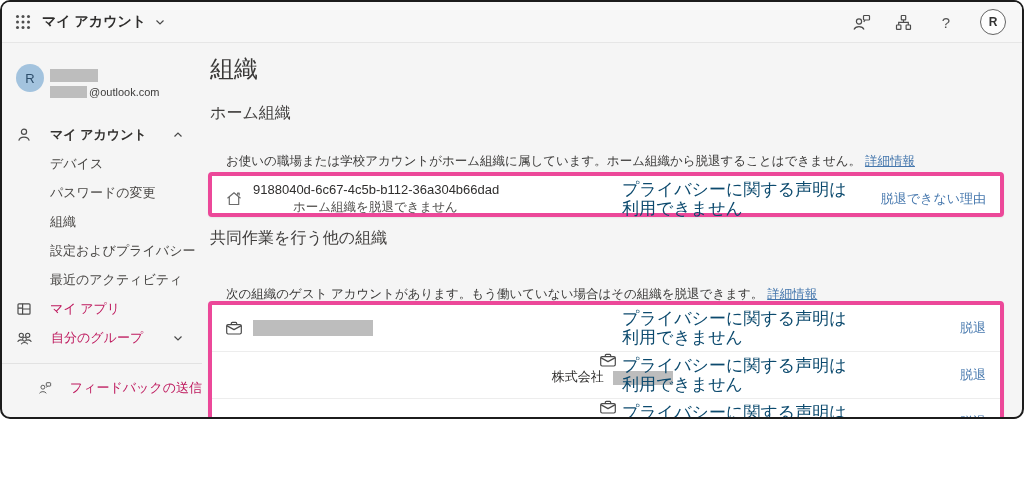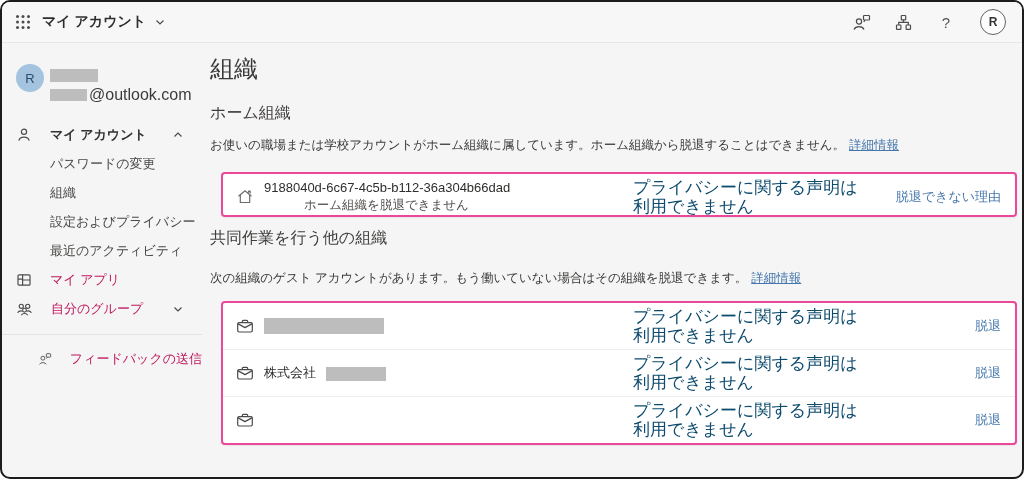--- a/index.html
+++ b/index.html
@@ -1,17 +1,17 @@
 <!DOCTYPE html>
 <html><head>
 <meta charset="utf-8">
 <style>
   html,body{margin:0;padding:0;background:#ffffff;}
   body{font-family:"Liberation Sans","DejaVu Sans",sans-serif;-webkit-font-smoothing:antialiased;}
-  .window{position:relative;width:1024px;height:479px;box-sizing:border-box;
+  .window{position:relative;width:1024px;height:419px;box-sizing:border-box;
     border:2px solid #1c1c1c;border-radius:10px;background:#f5f5f5;overflow:hidden;}
 
   
   .topbar{position:absolute;top:0;left:0;right:0;height:40px;background:#f7f7f7;
     border-bottom:1px solid #e6e6e6;display:flex;align-items:center;}
   .waffle-btn{width:34px;height:40px;display:flex;align-items:center;justify-content:center;
     background:none;border:none;cursor:pointer;margin-left:4px;}
   .app-title{display:flex;align-items:center;gap:8px;font-size:14px;font-weight:700;
     color:#2e2d2c;cursor:pointer;margin-left:2px;}
   .topbar-right{margin-left:auto;display:flex;align-items:center;gap:24px;padding-right:16px;}
@@ -23,51 +23,51 @@
 
   
   .sidebar{position:absolute;top:41px;left:0;width:200px;bottom:0;}
   .user{position:absolute;top:21px;left:14px;display:flex;gap:6px;}
   .user-avatar{width:28px;height:28px;border-radius:50%;background:#a3c3de;color:#2c4d6b;
     font-size:13px;font-weight:400;display:flex;align-items:center;justify-content:center;flex:0 0 auto;}
   .user-lines{padding-top:5px;}
   .redact{background:#bdbdbd;display:inline-block;vertical-align:middle;}
   .r-name{width:48px;height:13px;display:block;margin-bottom:4px;}
   .r-email{width:37px;height:12px;margin-right:2px;}
-  .email-line{font-size:16px;color:#3d3c3b;display:flex;align-items:center;}
+  .email-line{font-size:11px;color:#3d3c3b;display:flex;align-items:center;}
   .nav{position:absolute;top:77px;left:0;right:0;}
   .nav-row{height:29px;display:flex;align-items:center;padding-left:14px;gap:18px;cursor:pointer;
     font-size:13px;color:#494745;}
   .nav-row .lbl{white-space:nowrap;}
   .nav-top{font-size:13px;color:#33312f;font-weight:700;}
   .nav-top-plain{font-size:13px;color:#be185d;}
   .nav-sub{padding-left:48px;}
   .nav-active{font-weight:700;color:#1f1e1d;}
   .nav-chev{margin-left:auto;padding-right:18px;display:flex;align-items:center;}
   .side-divider{margin:11px 0 0 0;border:none;border-top:1px solid #e2e2e2;}
   .feedback-row{margin-top:9px;padding-left:36px;}
 
   
   .page-title{position:absolute;left:208px;top:51px;font-size:24px;font-weight:400;color:#3a3938;margin:0;}
   .sec-h{position:absolute;left:208px;font-size:16px;font-weight:400;color:#403e3d;margin:0;}
   .sec-h.home{top:101px;}
   .sec-h.other{top:226px;}
-  .sec-p{position:absolute;left:208px;font-size:12.5px;color:#3b3a39;margin:0;}
+  .sec-p{position:absolute;left:208px;font-size:12.5px;color:#3b3a39;margin:16px;}
   .sec-p.home{top:135px;}
   .sec-p.other{top:268px;}
   a.link{color:#4577ad;text-decoration:underline;cursor:pointer;margin-left:4px;}
   a.action{color:#4577ad;text-decoration:none;cursor:pointer;font-size:13px;white-space:nowrap;}
 
-  .card{position:absolute;left:219px;width:796px;background:#fff;border:2px solid #ec4899;
+  .card{position:absolute;left:206px;width:796px;background:#fff;border:4px solid #ec4899;
     border-radius:4px;box-shadow:0 1px 2px rgba(0,0,0,0.06);box-sizing:border-box;}
   .home-card{top:170px;height:45px;}
   .org-list{top:299px;}
   .row{position:relative;height:45px;display:flex;align-items:center;padding-left:13px;}
   .org-list .row{height:46px;}
-  .org-list .row + .row{border-top:1px solid #ededed;}
+  .org-list .row + .row{border-top:1px solid #ededed;flex-direction:column;}
   .row-icon{flex:0 0 auto;margin-right:10px;display:flex;align-items:center;}
   .row-main{font-size:13px;color:#2f2e2d;}
   .row-main .sub{font-size:12.5px;color:#504e4c;margin-top:2px;margin-left:40px;}
   .r-org1{width:120px;height:16px;}
   .r-org2{width:60px;height:14px;margin-left:6px;}
   .privacy{position:absolute;left:410px;top:50%;transform:translateY(-50%);width:226px;
     font-size:17px;line-height:19px;color:#0c4a6e;}
   .row-action{position:absolute;right:14px;top:50%;transform:translateY(-50%);}
 
   svg.ic{display:block;}
@@ -146,20 +146,23 @@
           </g>
         </svg>
         <span class="lbl nav-top">マイ アカウント</span>
         <span class="nav-chev">
           <svg class="ic" width="12" height="12" viewBox="0 0 12 12">
             <polyline points="2.5,7.5 6,4 9.5,7.5" fill="none" stroke="#4a4a4a" stroke-width="1.2"></polyline>
           </svg>
         </span>
       </div>
       <div class="nav-row nav-sub">
+        <span class="lbl">デバイス</span>
+      </div>
+      <div class="nav-row nav-sub">
         <span class="lbl">パスワードの変更</span>
       </div>
       <div class="nav-row nav-sub">
         <span class="lbl">組織</span>
       </div>
       <div class="nav-row nav-sub">
         <span class="lbl">設定およびプライバシー</span>
       </div>
       <div class="nav-row nav-sub">
         <span class="lbl">最近のアクティビティ</span>

